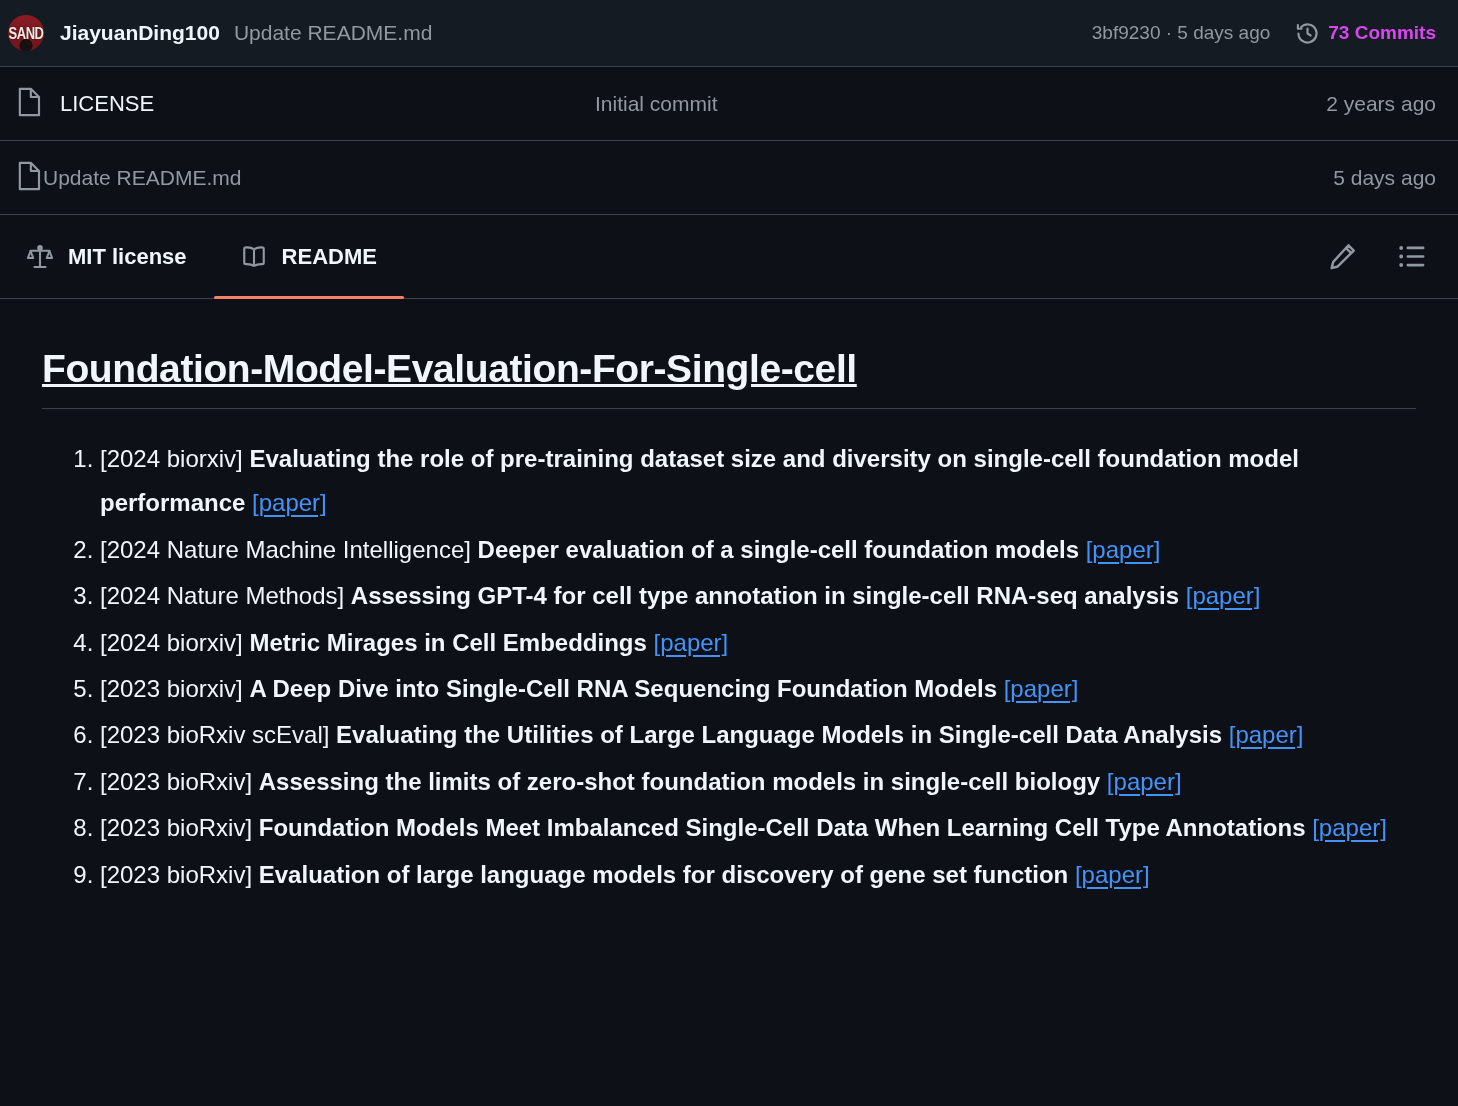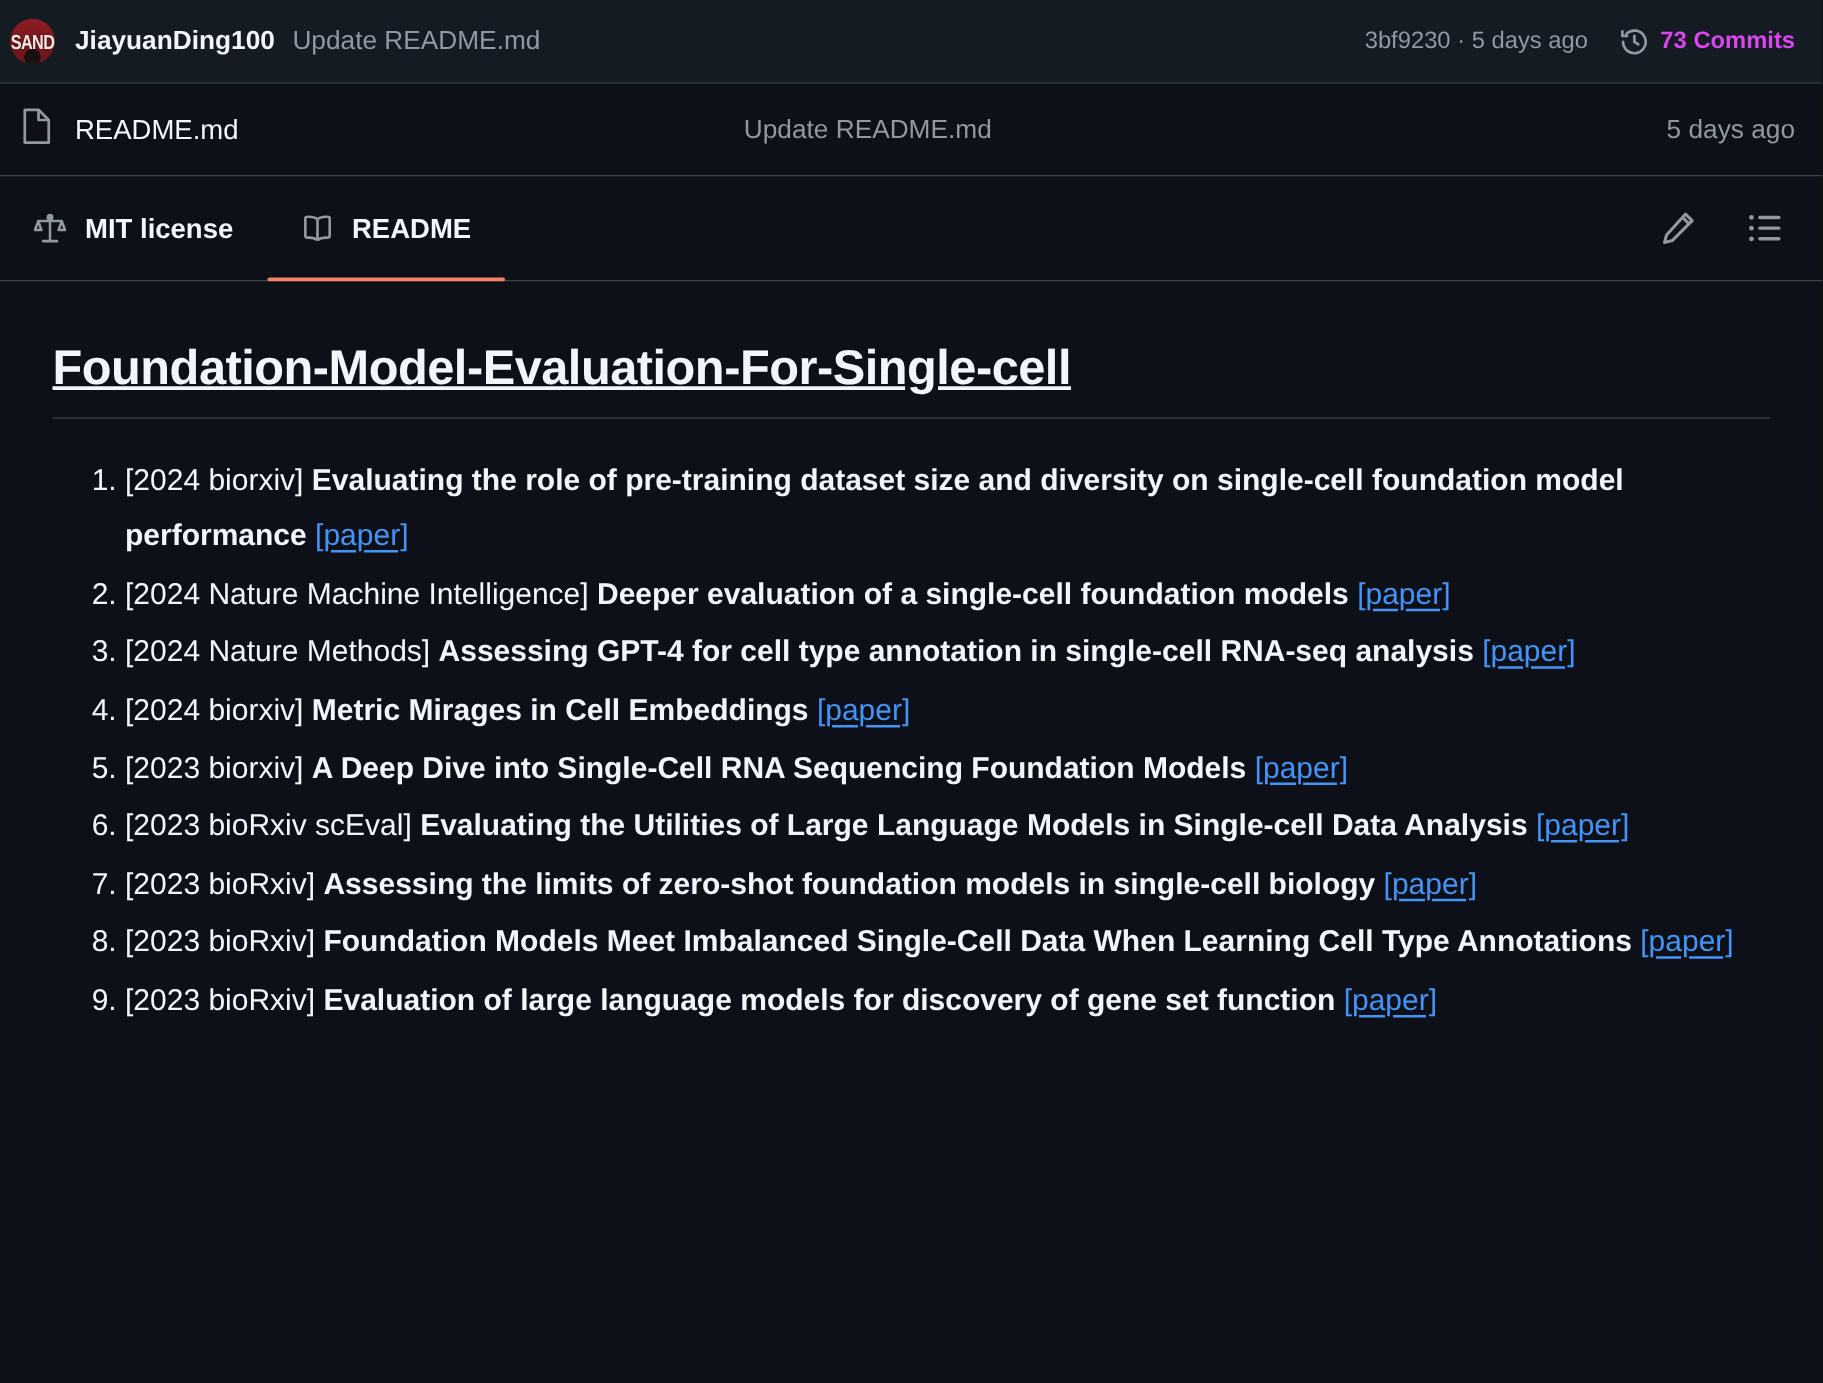--- a/index.html
+++ b/index.html
@@ -240,29 +240,39 @@
             <path d="M8 4.6V8l2.2 1.4" stroke-linecap="round" stroke-linejoin="round"></path>
           </svg>
         </span>
         <span>73 Commits</span>
       </div>
     </div>
   </div>
 
   <div class="file-list">
 
-
     <div class="file-row">
       <span class="file-icon">
         <svg width="27" height="30" viewBox="0 0 16 18" fill="none" stroke="#9198a1" stroke-width="1.3">
           <path d="M2.2 1.1h6.6l4.9 4.9v10.9H2.2z" stroke-linejoin="round"></path>
           <path d="M8.8 1.1V6h4.9" stroke-linejoin="round"></path>
         </svg>
       </span>
-      <span class="file-name">README.md</span>
+      <span class="file-name">LICENSE</span>
+      <span class="file-commit">Initial commit</span>
+      <span class="file-time">2 years ago</span>
+    </div>
+
+    <div class="file-row">
+      <span class="file-icon">
+        <svg width="27" height="30" viewBox="0 0 16 18" fill="none" stroke="#9198a1" stroke-width="1.3">
+          <path d="M2.2 1.1h6.6l4.9 4.9v10.9H2.2z" stroke-linejoin="round"></path>
+          <path d="M8.8 1.1V6h4.9" stroke-linejoin="round"></path>
+        </svg>
+      </span>
       <span class="file-commit">Update README.md</span>
       <span class="file-time">5 days ago</span>
     </div>
 
   </div>
 
   <div class="tabbar">
 
     <div class="tab">
       <span>

